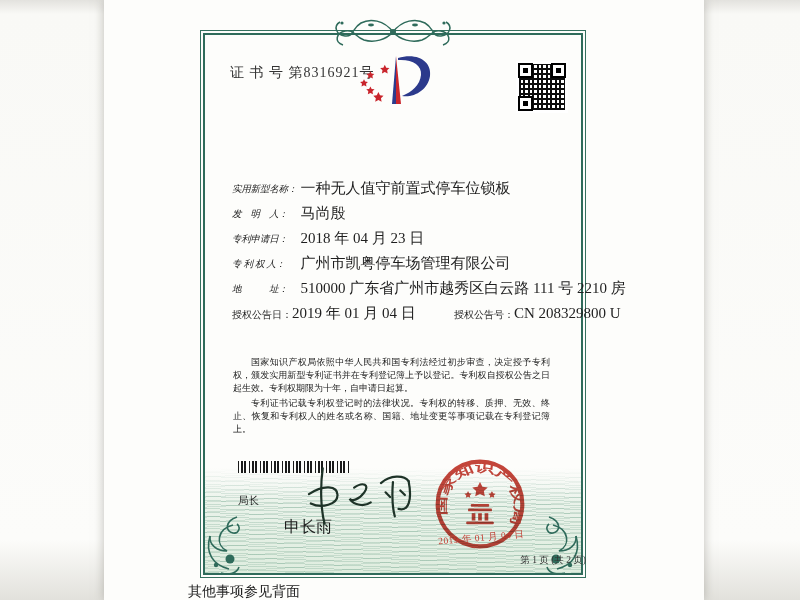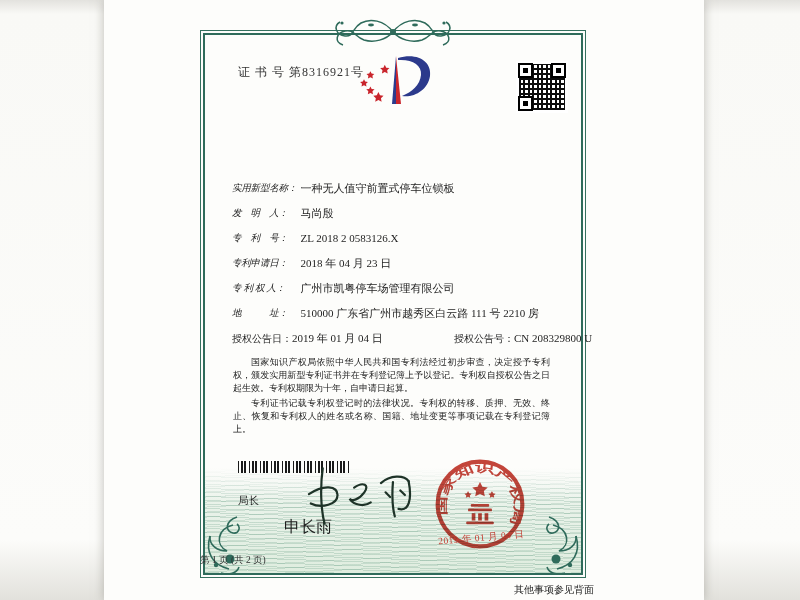--- a/index.html
+++ b/index.html
@@ -15,50 +15,50 @@
   .band{position:absolute;left:5px;right:5px;bottom:5px;height:105px;
         background:
           linear-gradient(180deg,rgba(253,253,251,1) 0,rgba(253,253,251,0) 34px),
           repeating-linear-gradient(2deg,rgba(58,128,98,.20) 0 1px,rgba(0,0,0,0) 1px 4px),
           repeating-linear-gradient(-3deg,rgba(58,128,98,.16) 0 1px,rgba(0,0,0,0) 1px 5px),
           linear-gradient(180deg,#eff5ef,#dfeddf);}
   .orn{position:absolute;color:#2f6b5b;}
   .orn-top{left:50%;top:-16px;transform:translateX(-50%);}
   .orn-bl{left:3px;bottom:3px;}
   .orn-br{right:3px;bottom:3px;transform:scaleX(-1);}
-  .cert-no{position:absolute;left:38px;top:34px;font-size:12px;letter-spacing:1px;color:#333;}
+  .cert-no{position:absolute;left:30px;top:34px;font-size:14px;letter-spacing:1px;color:#333;}
   .logo{position:absolute;left:156px;top:22px;}
   .qr{position:absolute;left:316px;top:31px;width:52px;height:52px;background:#fff;}
   .qr-noise{position:absolute;inset:3px;
         background:
           repeating-linear-gradient(0deg,#0d0d0d 0 2px,rgba(0,0,0,0) 2px 5px),
           repeating-linear-gradient(90deg,#0d0d0d 0 2px,#fff 2px 4px,#0d0d0d 4px 6px,#fff 6px 9px);}
   .qf{position:absolute;width:11px;height:11px;border:2px solid #000;background:#fff;}
   .qf::after{content:"";position:absolute;left:3px;top:3px;width:5px;height:5px;background:#000;}
   .qf.tl{left:2px;top:2px}.qf.tr{right:2px;top:2px}.qf.bl{left:2px;bottom:2px}
   .title{position:absolute;left:0;right:0;top:96px;text-align:center;font-size:24px;font-weight:bold;
          letter-spacing:1px;color:#111;}
   .fields{position:absolute;left:32px;right:22px;top:146px;font-size:10px;color:#1e1e1e;}
   .frow{height:25px;line-height:25px;white-space:nowrap;position:relative;}
   .flabel{display:inline-block;width:66px;font-size:9.5px;letter-spacing:-.2px;vertical-align:bottom;font-style:italic;}
-  .fvalue{font-size:11px;}
+  .fvalue{font-size:15px;}
   .grant2{position:absolute;left:222px;top:0;}
   .paras{position:absolute;left:33px;right:36px;top:326px;font-size:9px;line-height:13px;
          text-align:justify;color:#222;}
   .paras p{margin:0 0 2px 0;text-indent:2em;}
   .barcode{position:absolute;left:38px;top:431px;width:112px;height:12px;
          background:repeating-linear-gradient(90deg,#1a1a1a 0 1px,rgba(0,0,0,0) 1px 3px,#1a1a1a 3px 5px,rgba(0,0,0,0) 5px 6px,#1a1a1a 6px 8px,rgba(0,0,0,0) 8px 11px);}
   .sig-title{position:absolute;left:38px;top:464px;font-size:10.5px;color:#1c1c1c;}
   .sig-name{position:absolute;left:38px;top:487px;font-size:16px;color:#1c1c1c;margin-left:46px;}
   .signature{position:absolute;left:96px;top:430px;}
   .seal{position:absolute;left:234px;top:428px;width:92px;height:92px;mix-blend-mode:multiply;opacity:.95;}
   .seal-date{position:absolute;left:238px;top:501px;width:100px;font-size:9.5px;color:#c23b30;
          transform:rotate(-5deg);letter-spacing:.5px;white-space:nowrap;}
-  .page-no{position:absolute;left:0;right:0;top:524px;text-align:left;font-size:9.5px;color:#333;}
-  .back-note{position:absolute;left:208px;top:583px;width:386px;text-align:right;font-size:10px;color:#222;}
+  .page-no{position:absolute;left:0;right:0;top:524px;text-align:right;font-size:9.5px;color:#333;}
+  .back-note{position:absolute;left:188px;top:583px;width:386px;text-align:left;font-size:14px;color:#222;}
   svg{display:block;}
 </style>
 </head>
 <body>
 
 <div class="scene">
   <div class="paper"></div>
 
   <div class="cert">
     <div class="frame-outer"></div>
@@ -133,24 +133,20 @@
 
 
     <div class="fields">
       <div class="frow">
         <span class="flabel">实用新型名称：</span>
         <span class="fvalue">一种无人值守前置式停车位锁板</span>
       </div>
       <div class="frow">
         <span class="flabel">发　明　人：</span>
         <span class="fvalue">马尚殷</span>
-      </div>
-      <div class="frow">
-        <span class="flabel">专　利　号：</span>
-        <span class="fvalue">ZL 2018 2 0583126.X</span>
       </div>
       <div class="frow">
         <span class="flabel">专利申请日：</span>
         <span class="fvalue">2018 年 04 月 23 日</span>
       </div>
       <div class="frow">
         <span class="flabel">专 利 权 人：</span>
         <span class="fvalue">广州市凯粤停车场管理有限公司</span>
       </div>
       <div class="frow">

